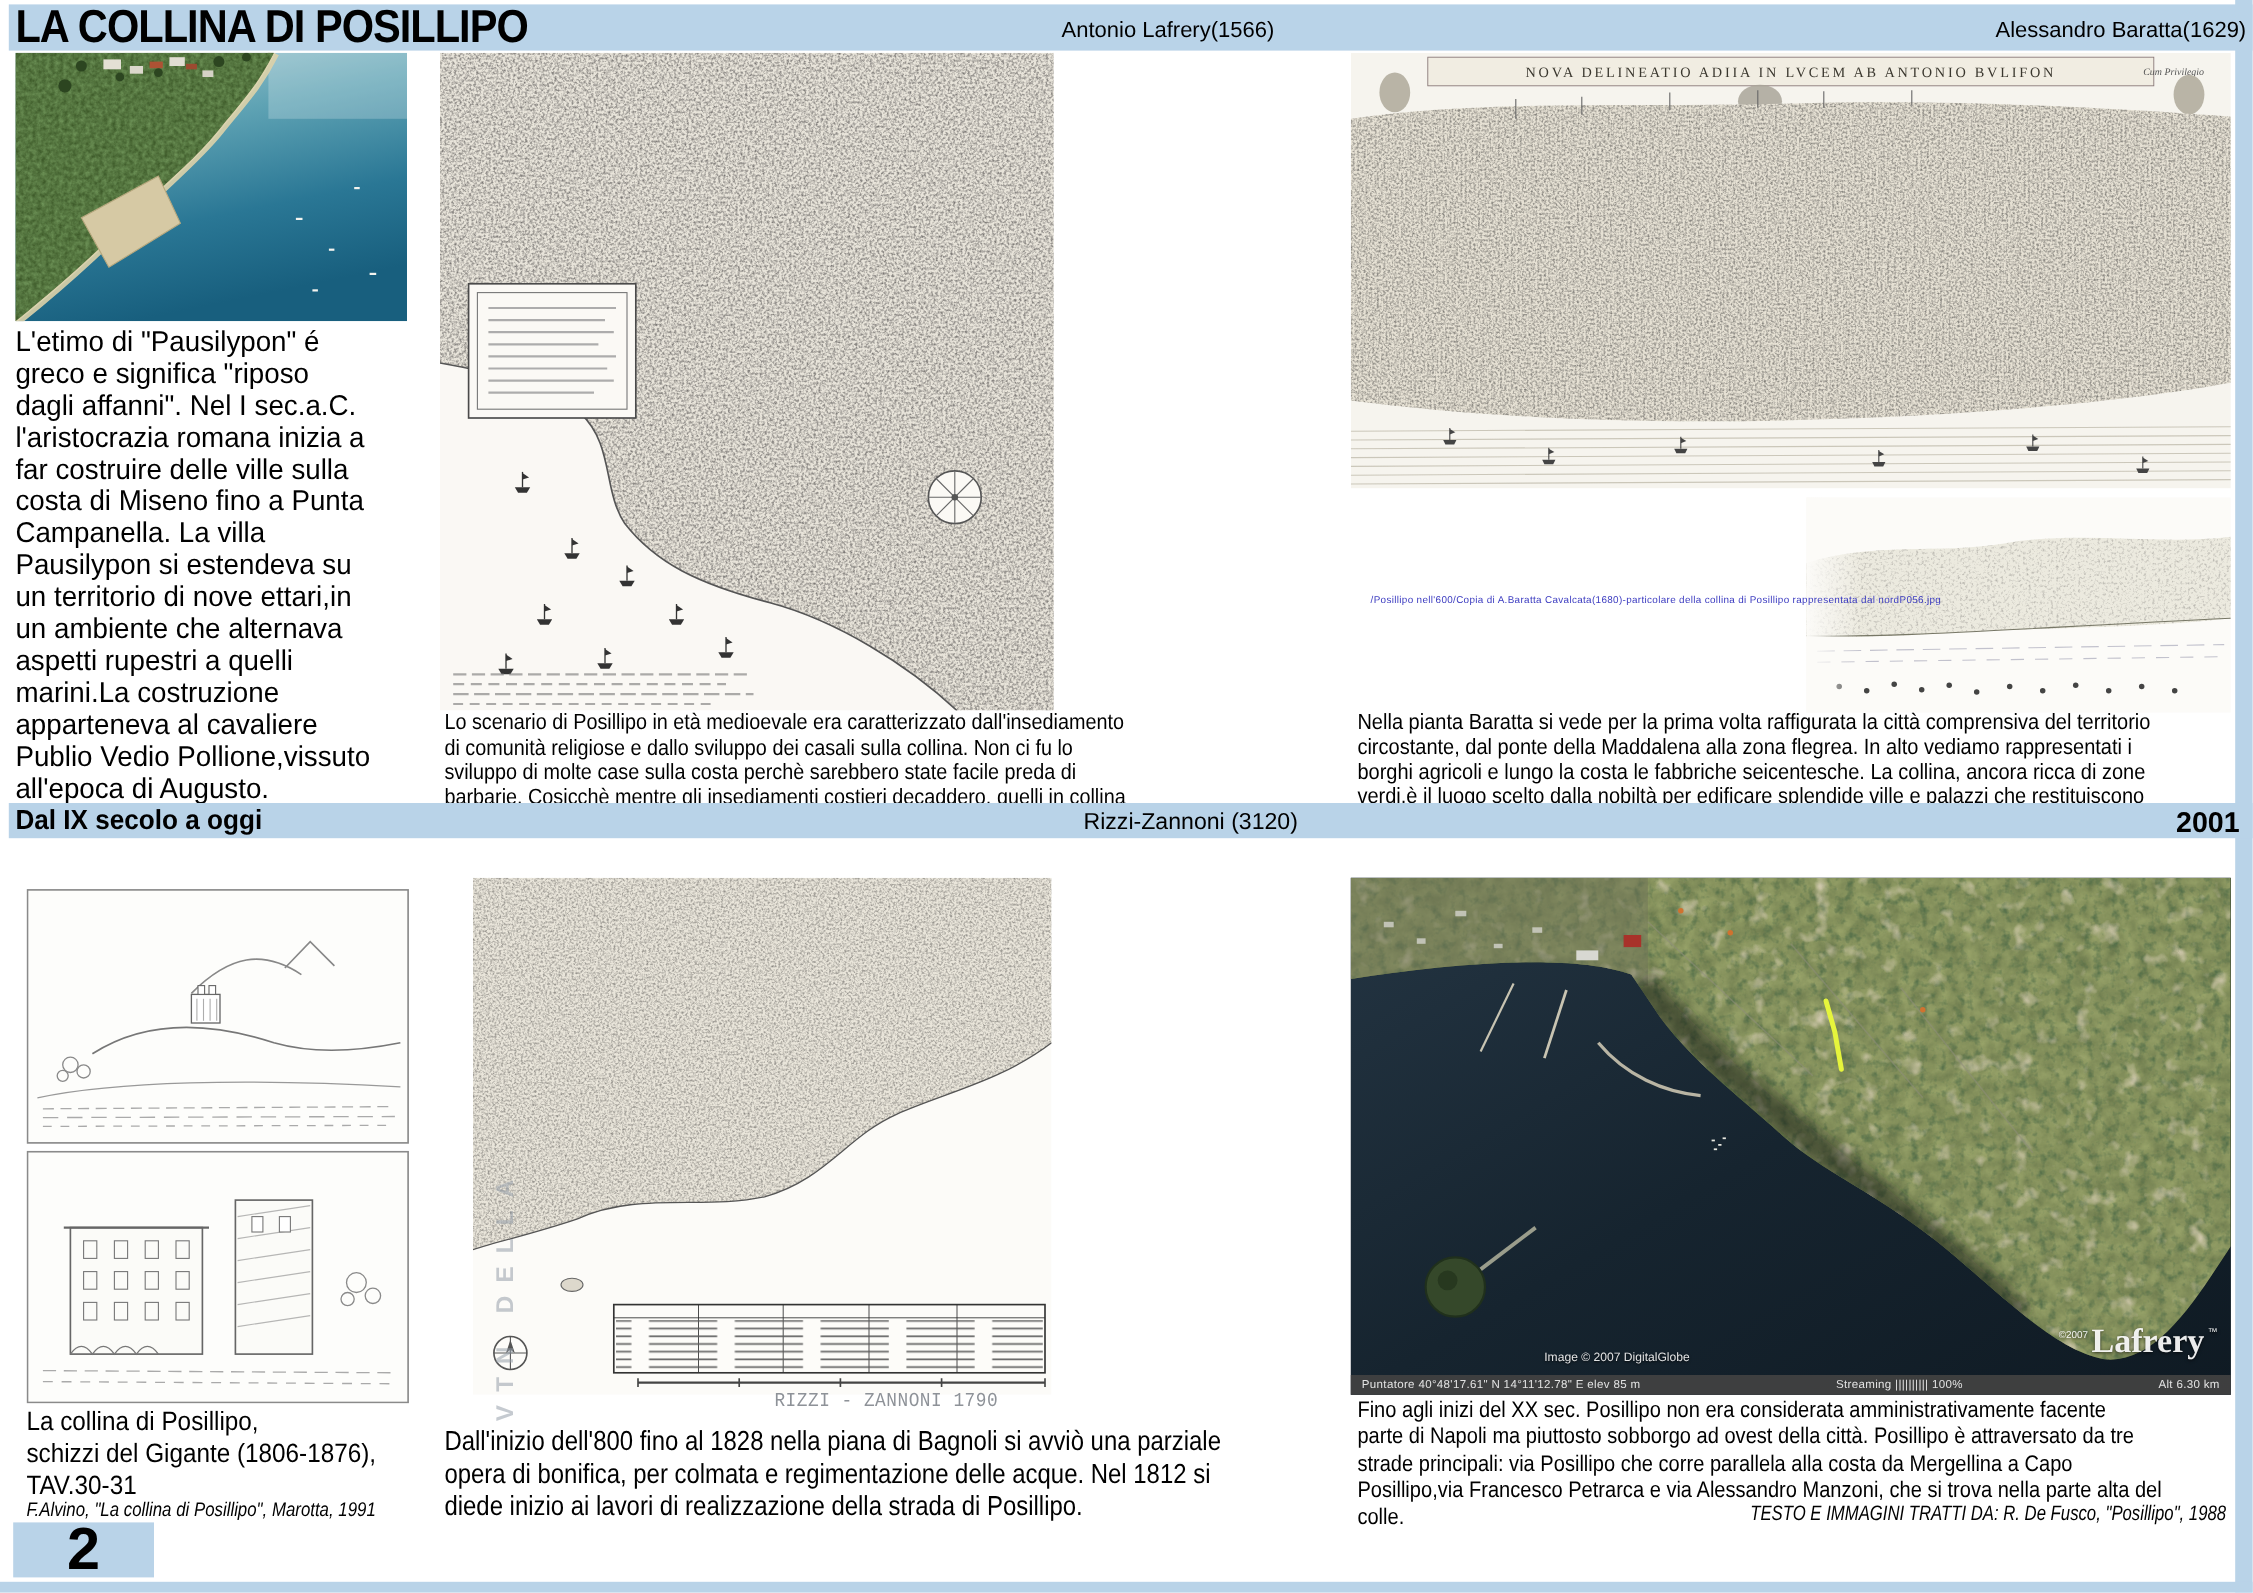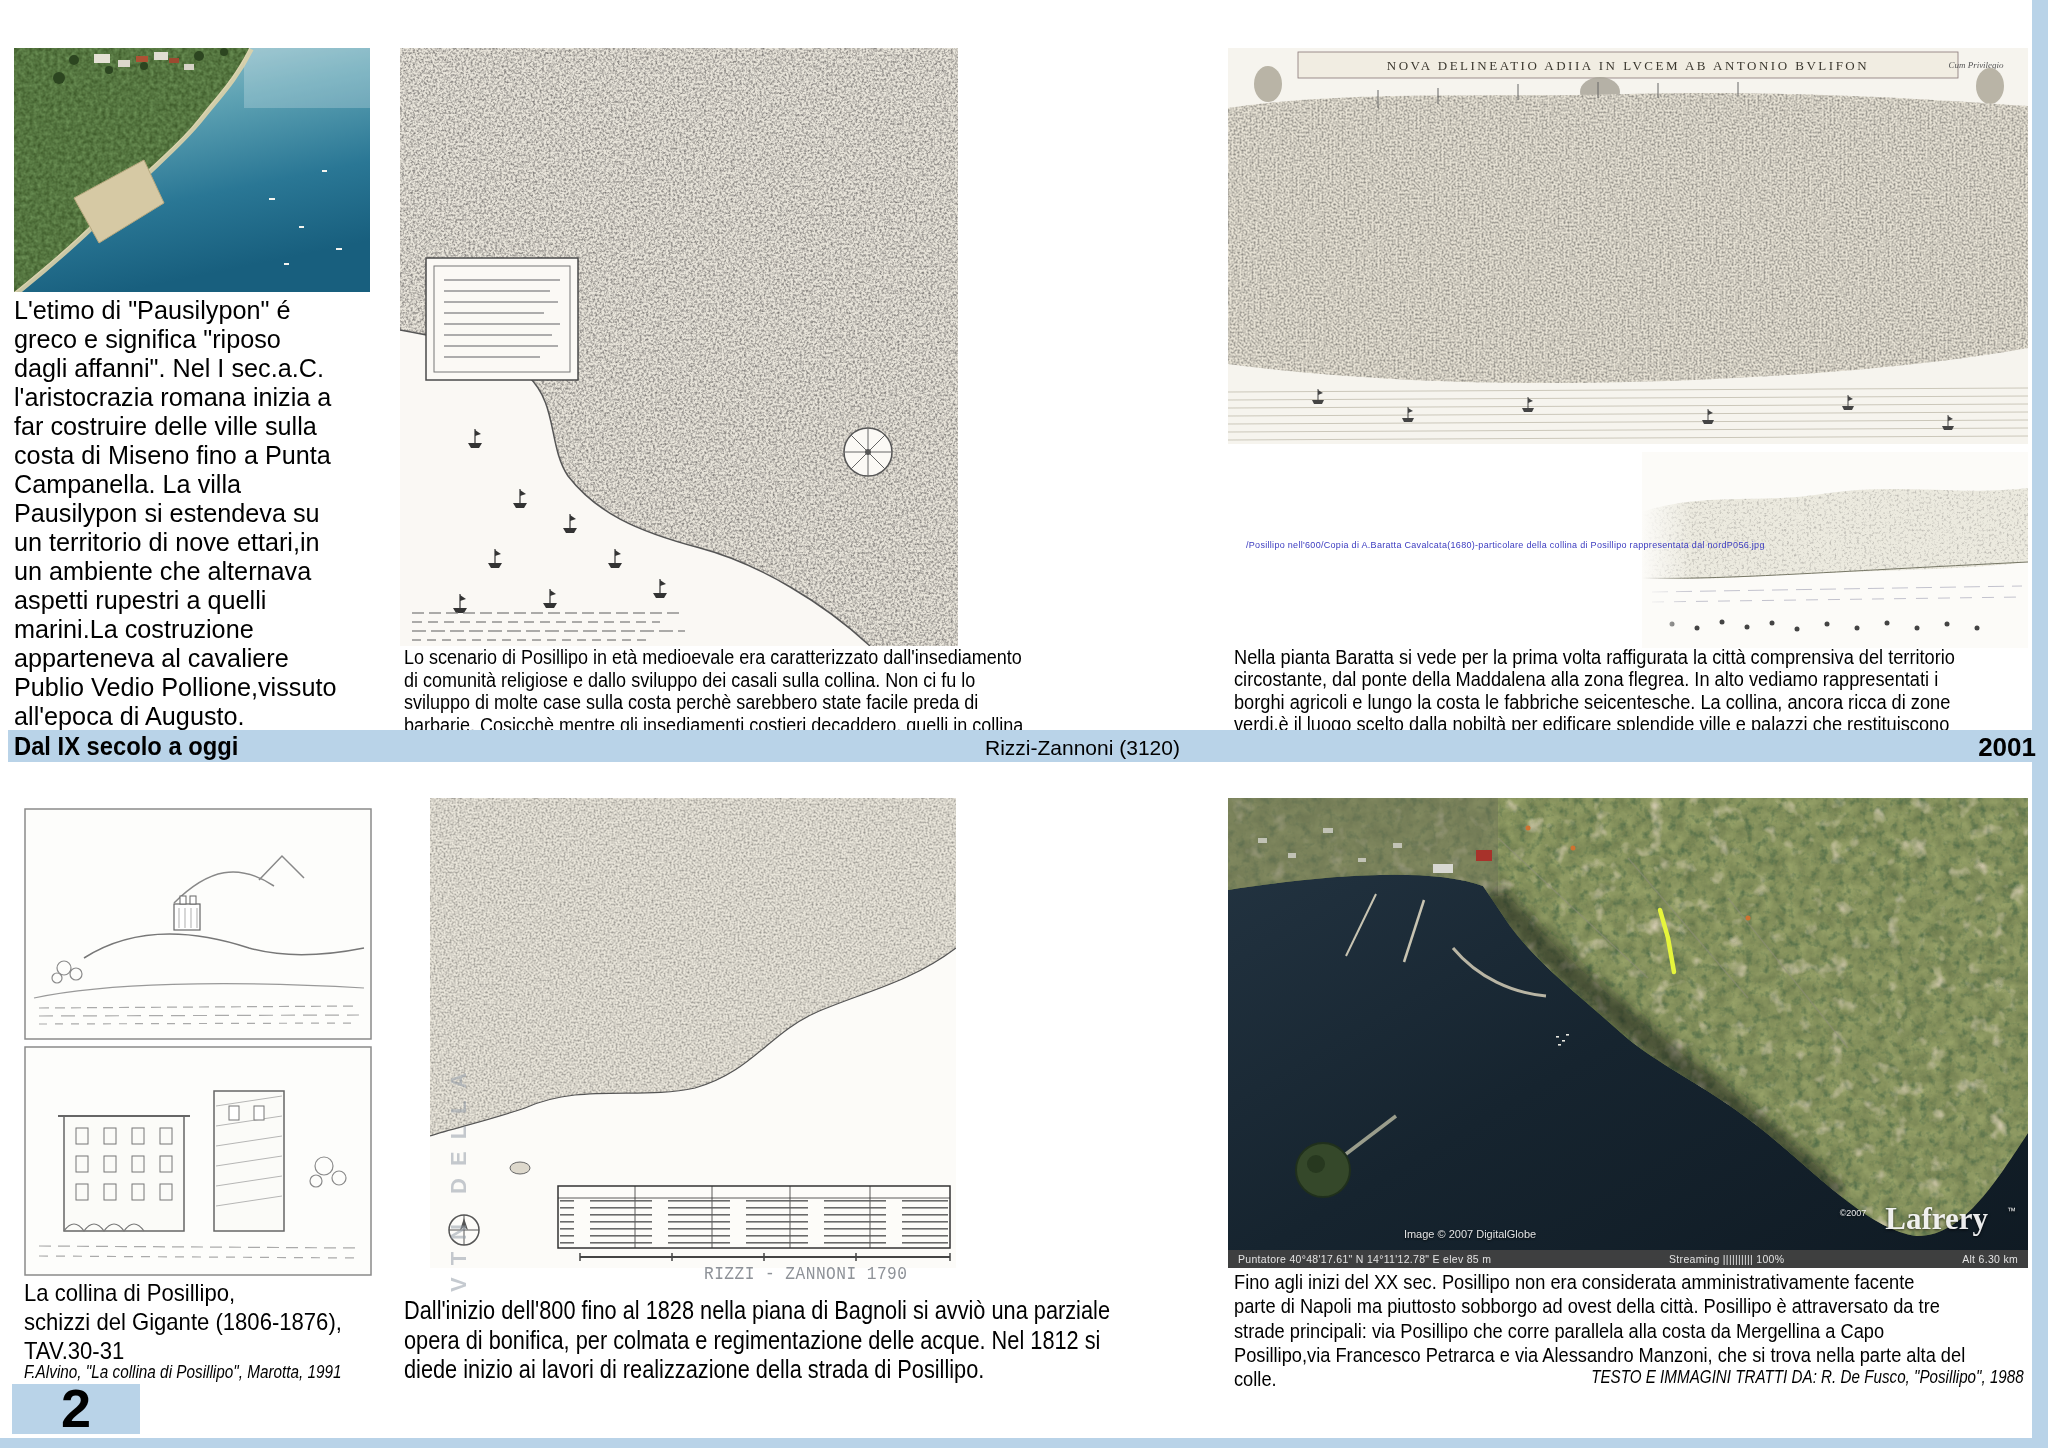--- a/index.html
+++ b/index.html
@@ -52,21 +52,21 @@
              color:#8e9298;letter-spacing:.5px;transform:scaleX(.9);transform-origin:0 0;}
   #cap-riz{left:404px;top:1296px;width:980px;font-size:25px;line-height:29.5px;transform:scaleX(.87);}
   #wm-riz{left:446px;top:1292px;font-size:22px;font-weight:bold;letter-spacing:12px;
           color:rgba(150,158,170,.55);transform:rotate(-90deg);transform-origin:0 0;}
 
   
   #sat{left:1228px;top:798px;width:800px;height:470px;background:#16222c;}
   #sat-credit{left:132px;top:430px;width:220px;text-align:center;font-size:11px;
               color:rgba(255,255,255,.88);text-shadow:0 1px 2px rgba(0,0,0,.8);}
   #sat-google{right:12px;top:404px;color:rgba(255,255,255,.92);text-shadow:0 1px 3px rgba(0,0,0,.7);
-              display:flex;align-items:flex-start;gap:19px;}
+              display:flex;align-items:flex-start;gap:3px;}
   #sat-google .yr{font-size:9px;margin-top:6px;}
   #sat-google .word{font-family:"Liberation Serif",serif;font-size:31px;font-weight:bold;line-height:34px;}
   #sat-google .tm{font-size:9px;margin-top:4px;}
   #sat-status{left:0;bottom:0;width:100%;height:18px;background:rgba(66,66,66,.93);
               display:flex;justify-content:space-between;align-items:center;
               padding:0 10px;box-sizing:border-box;font-size:10.5px;color:#e3e3e3;letter-spacing:.3px;}
   #cap-sat{left:1234px;top:1270px;width:950px;font-size:20.5px;line-height:24.3px;transform:scaleX(.89);}
   #src-sat{right:24px;top:1366px;font-size:19px;font-style:italic;transform:scaleX(.8);transform-origin:100% 0;}
 
   
@@ -78,20 +78,25 @@
   .banner-script{font-family:"Liberation Serif",serif;font-size:9px;font-style:italic;fill:#555;}
 </style>
 </head>
 <body>
 
 <div id="page">
 
   <div class="abs blue" id="bar-right"></div>
   <div class="abs blue" id="bar-bottom"></div>
 
+  <div class="abs blue" id="hdr">
+    <div class="abs cx nowrap" id="hdr-title">LA COLLINA DI POSILLIPO</div>
+    <div class="abs nowrap" id="hdr-c1">Antonio Lafrery(1566)</div>
+    <div class="abs nowrap" id="hdr-c2">Alessandro Baratta(1629)</div>
+  </div>
 
   <div class="abs" id="photo">
     <svg viewBox="0 0 356 244">
       <defs>
         <linearGradient id="pSea" x1="0" y1="0" x2="0.3" y2="1">
           <stop offset="0" stop-color="#a8ccd4"></stop>
             <stop offset="0.35" stop-color="#5fa3b4"></stop>
           <stop offset="0.7" stop-color="#2a7795"></stop>
             <stop offset="1" stop-color="#185f7e"></stop>
         </linearGradient>

